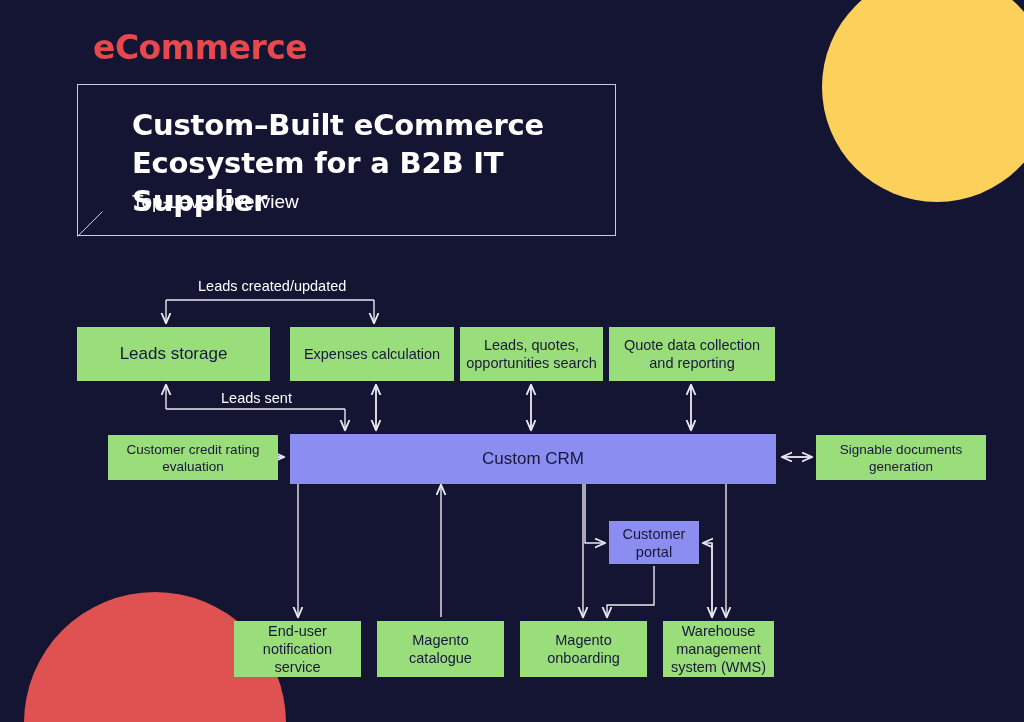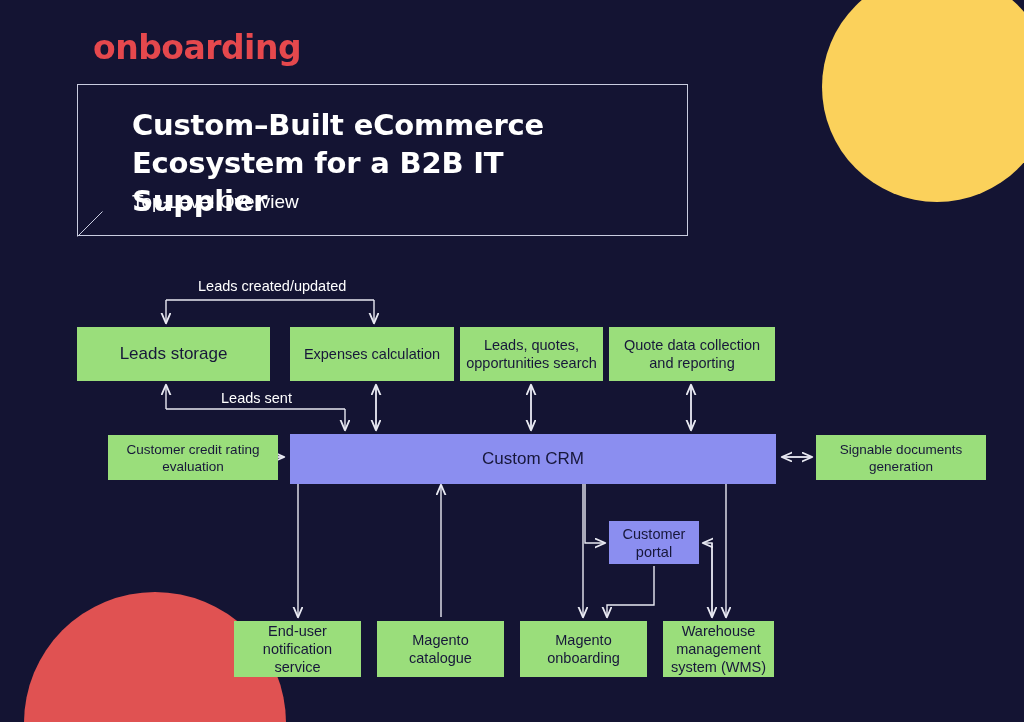--- a/index.html
+++ b/index.html
@@ -34,21 +34,21 @@
     left: 93px; top: 28px;
     font-size: 33px;
     font-weight: 700;
     letter-spacing: -0.5px;
     color: #E5484D;
     font-family: "DejaVu Sans", sans-serif;
   }
   #title-card {
     position: absolute;
     left: 77px; top: 84px;
-    width: 611px; height: 152px;
+    width: 539px; height: 152px;
     border: 1px solid #C9CCE0;
     box-sizing: border-box;
   }
   #title-tail {
     position: absolute;
     left: 77px; top: 211px;
     width: 26px; height: 26px;
   }
   #title-card .t1 {
     position: absolute;
@@ -99,21 +99,21 @@
   }
 </style>
 </head>
 <body>
 
 <div id="canvas">
 
   <div class="circle" id="circle-yellow"></div>
   <div class="circle" id="circle-red"></div>
 
-  <div id="logo">onboarding</div>
+  <div id="logo">eCommerce</div>
 
   <div id="title-card">
     <div class="t1">
       <span>Custom–Built eCommerce</span><br>
       <span>Ecosystem for a B2B IT Supplier</span>
     </div>
     <div class="t2">Top-Level Overview</div>
   </div>
   <svg id="title-tail" viewBox="0 0 26 26">
     <path d="M 0.5 25.5 L 25.5 25.5 L 25.5 25.5 L 0.5 25.5 Z" fill="none"></path>

